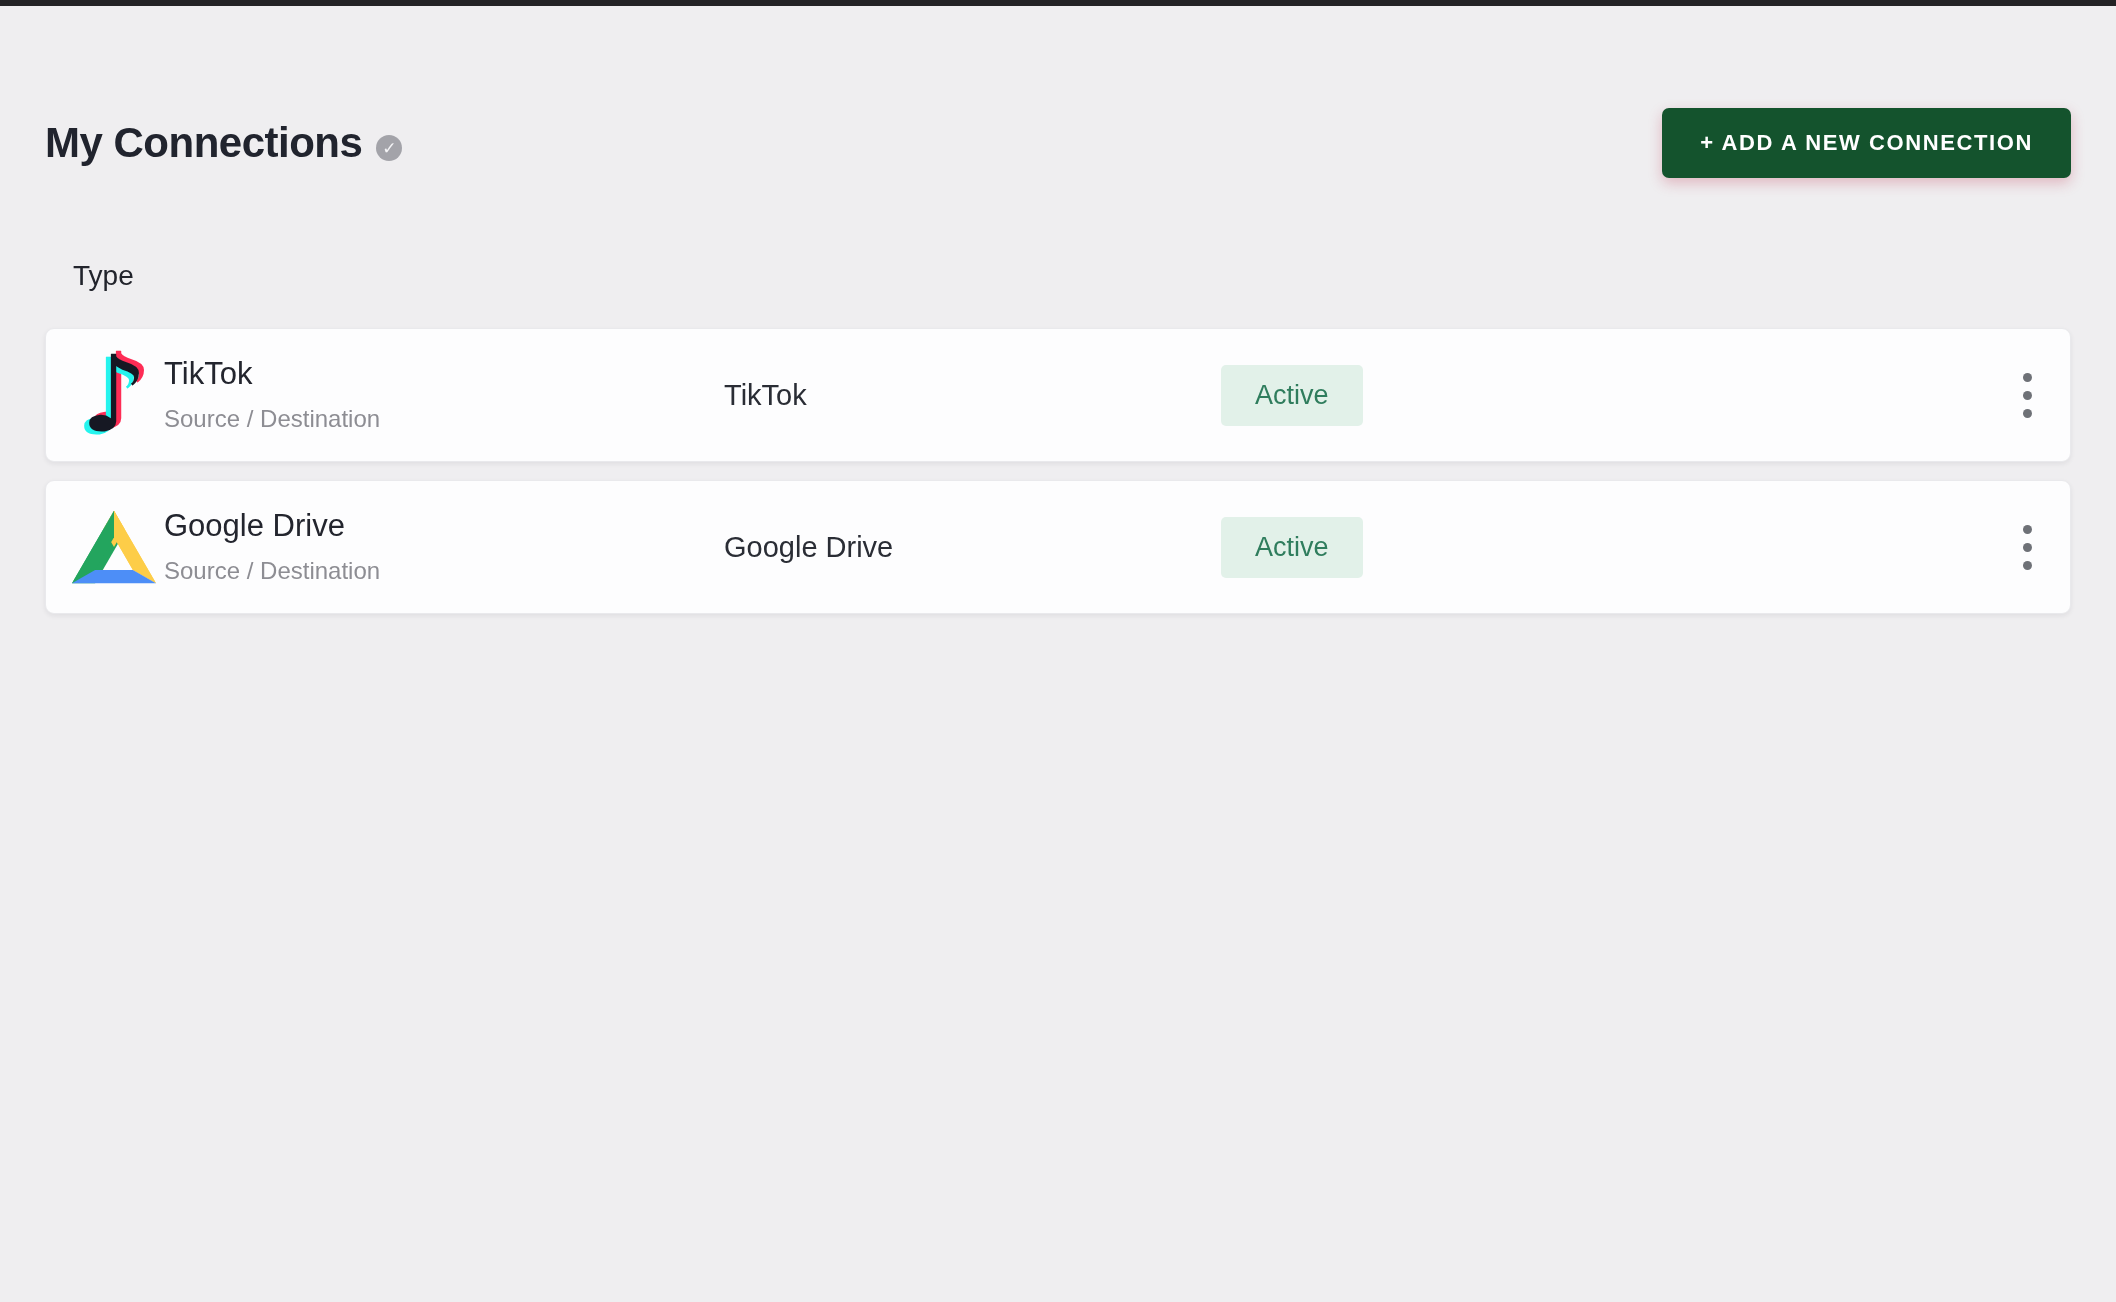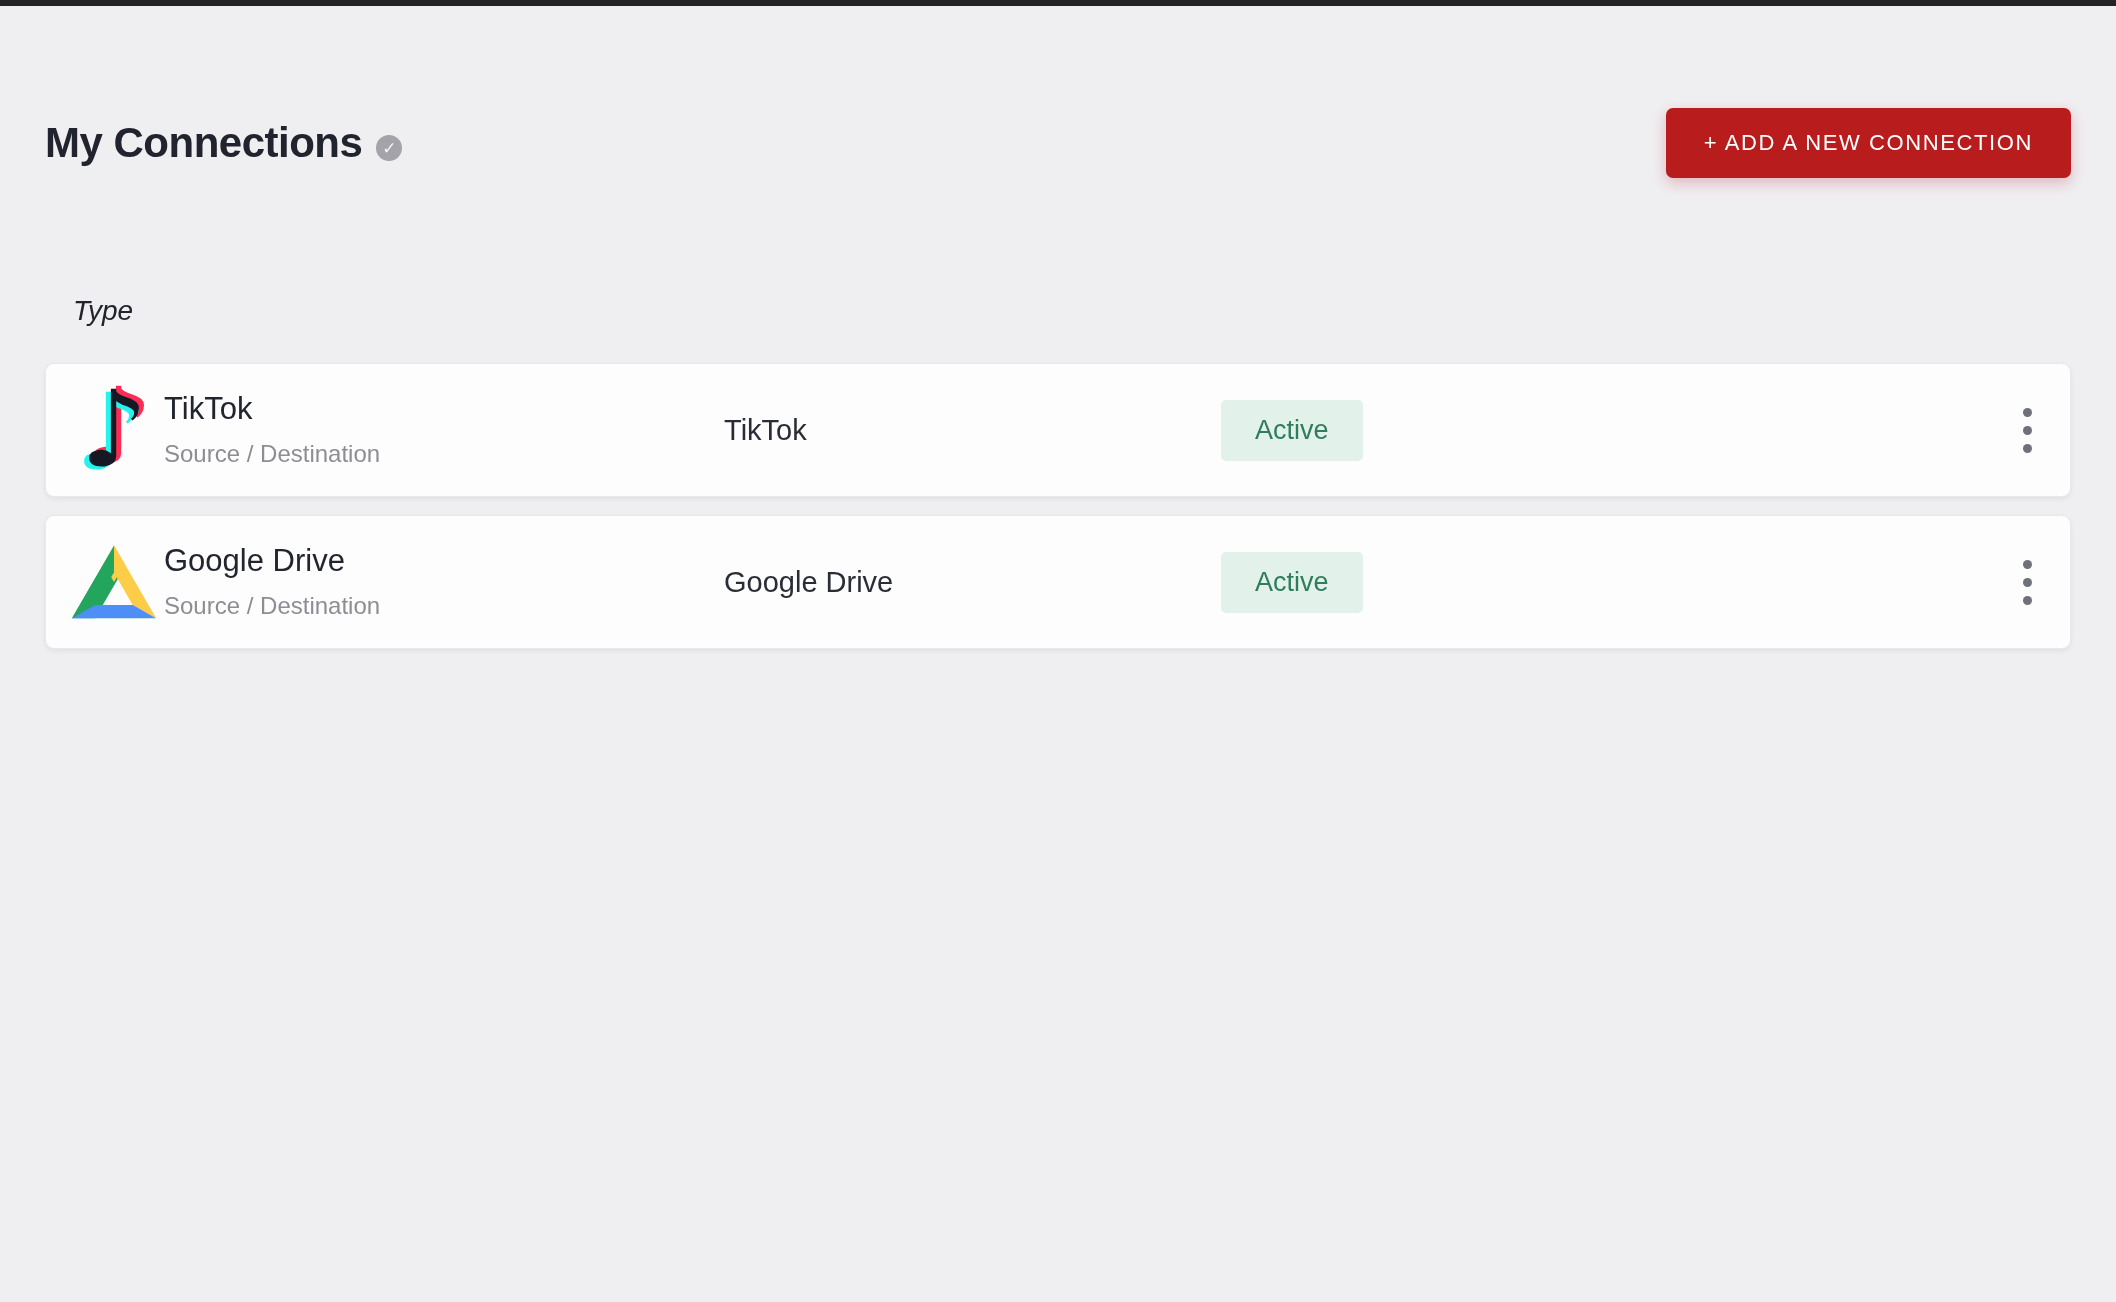--- a/index.html
+++ b/index.html
@@ -60,25 +60,25 @@
     font-size: 17px;
     font-weight: 700;
     display: flex;
     align-items: center;
     justify-content: center;
   }
 
   .add-btn {
     border: none;
     cursor: pointer;
-    background: #b91c1c;
+    background: #14532d;
     color: #ffffff;
     font-family: inherit;
     font-size: 22px;
-    font-weight: 400;
+    font-weight: 700;
     letter-spacing: 1.6px;
     padding: 0 38px;
     height: 70px;
     border-radius: 7px;
     box-shadow: 0 5px 14px rgba(185, 40, 70, 0.28);
   }
 
   
   .tabs {
     margin-top: 90px;
@@ -106,25 +106,24 @@
   }
 
   
   .grid-cols {
     display: grid;
     grid-template-columns: 678px 482px 387px 1fr;
     align-items: center;
   }
 
   .table-header {
-    margin-top: 117px;
+    margin-top: 82px;
     font-size: 28px;
     font-weight: 500;
     color: #22242c;
-    font-style: italic;
   }
 
   .table-header .col-type { padding-left: 28px; }
 
   .rows {
     margin-top: 36px;
   }
 
   .row-card {
     background: #fdfdfe;

